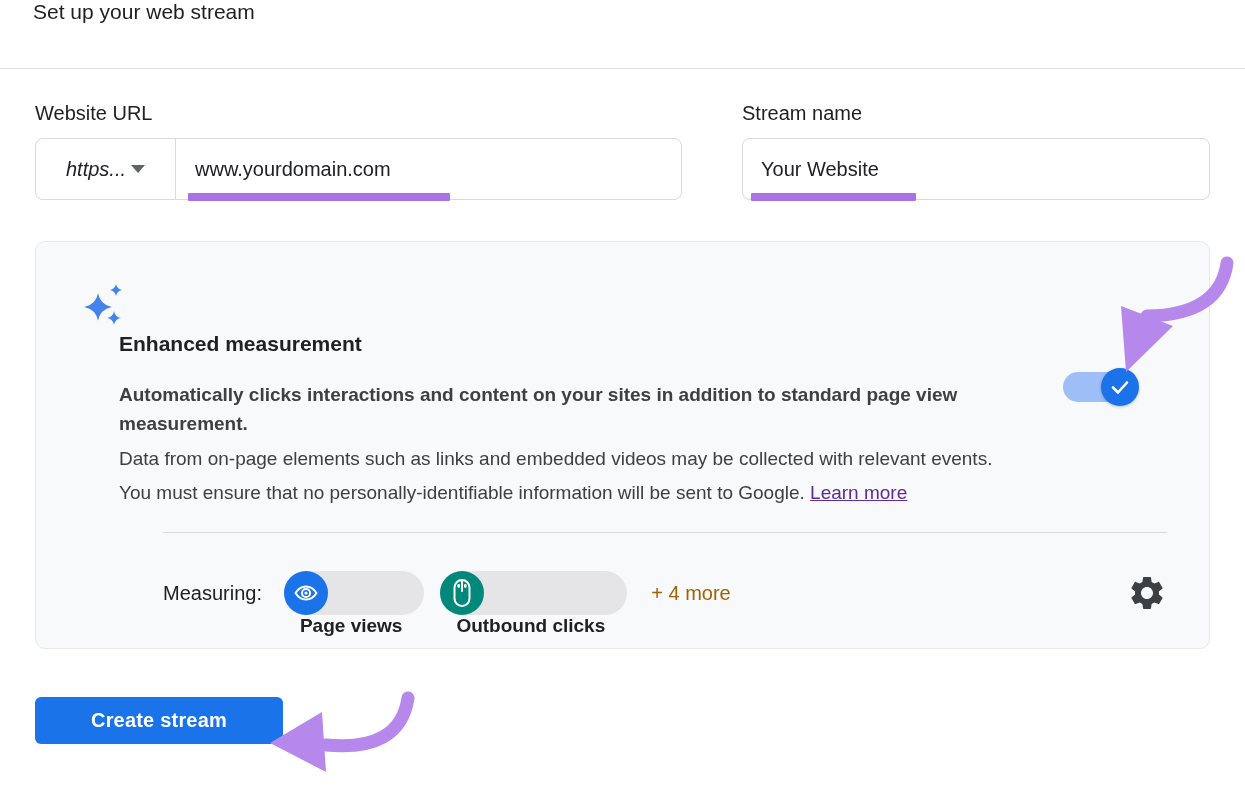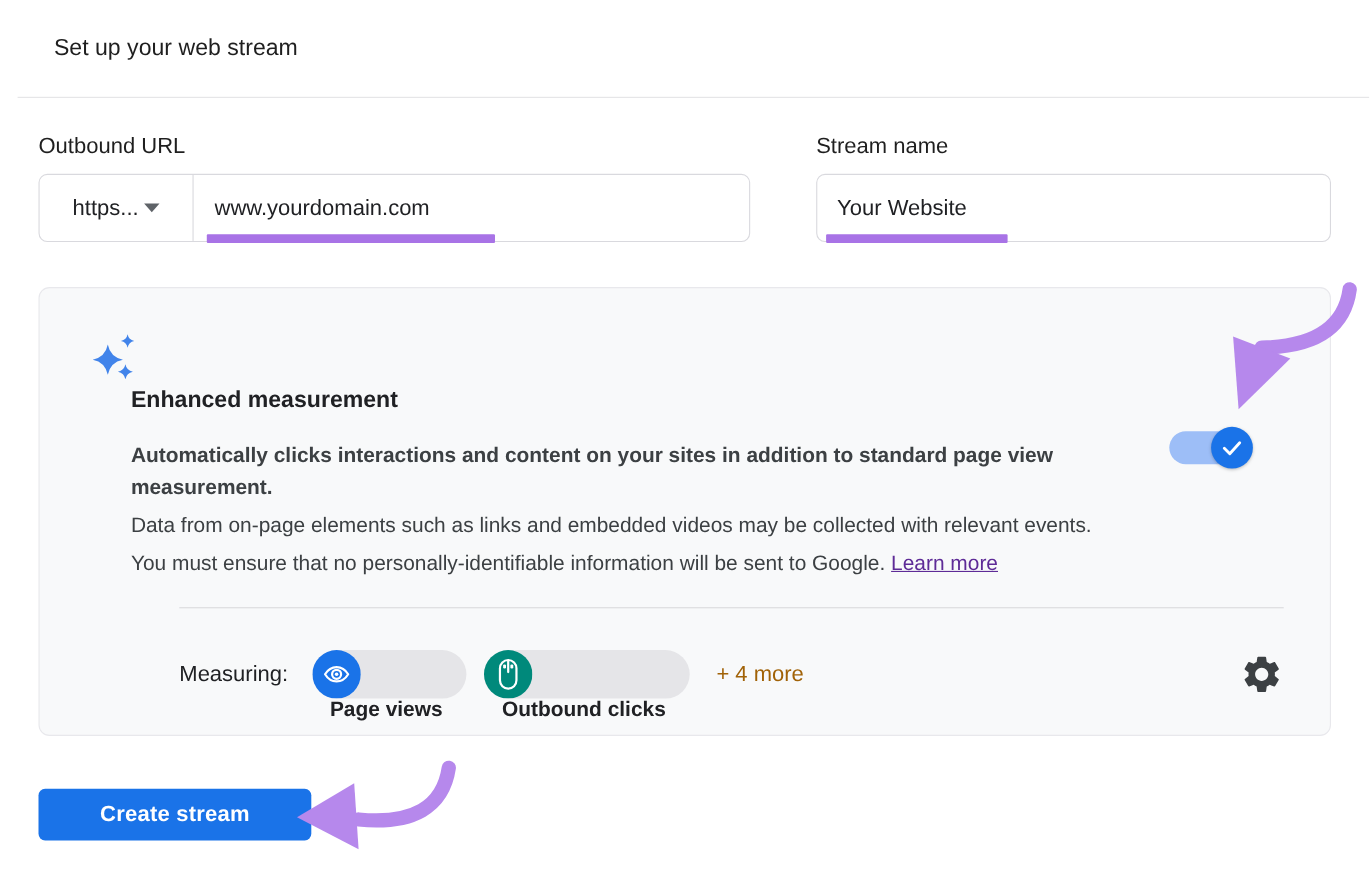--- a/index.html
+++ b/index.html
@@ -12,26 +12,25 @@
   .page {
     position: relative;
     width: 1245px;
     height: 795px;
     background: #ffffff;
     overflow: hidden;
   }
 
   
   .header {
-    height: 89px;
+    height: 69px;
     border-bottom: 1px solid #e4e4e6;
     display: flex;
-    align-items: center;
+    align-items: flex-start;
     padding: 0 33px;
-    margin-left: 16px;
   }
   .page-title {
     font-size: 21px;
     font-weight: 400;
     color: #1f1f1f;
     margin: 0;
   }
 
   
   .form-row { display: flex; padding: 0 35px; margin-top: 32px; }
@@ -46,20 +45,21 @@
     display: flex;
     align-items: center;
     background: #fff;
   }
   .protocol {
     width: 140px; height: 100%;
     display: flex; align-items: center; justify-content: center;
     gap: 5px;
     border-right: 1px solid #d9d9de;
     cursor: pointer;
+    font-style: italic;
   }
   .protocol-text { font-size: 20px; color: #202124; }
   .caret {
     width: 0; height: 0;
     border-left: 7px solid transparent;
     border-right: 7px solid transparent;
     border-top: 8px solid #5f6368;
   }
   .text-input {
     flex: 1; height: 100%;
@@ -142,21 +142,21 @@
 <body>
 
 <div class="page">
 
   <div class="header">
     <h1 class="page-title">Set up your web stream</h1>
   </div>
 
   <div class="form-row">
     <div class="field-url">
-      <div class="field-label">Outbound URL</div>
+      <div class="field-label">Website URL</div>
       <div class="input-shell">
         <div class="protocol">
           <span class="protocol-text">https...</span>
           <span class="caret"></span>
         </div>
         <input class="text-input" type="text" value="www.yourdomain.com" style="">
         <div class="underline underline-url" style="background:#a873e6"></div>
       </div>
     </div>
 

